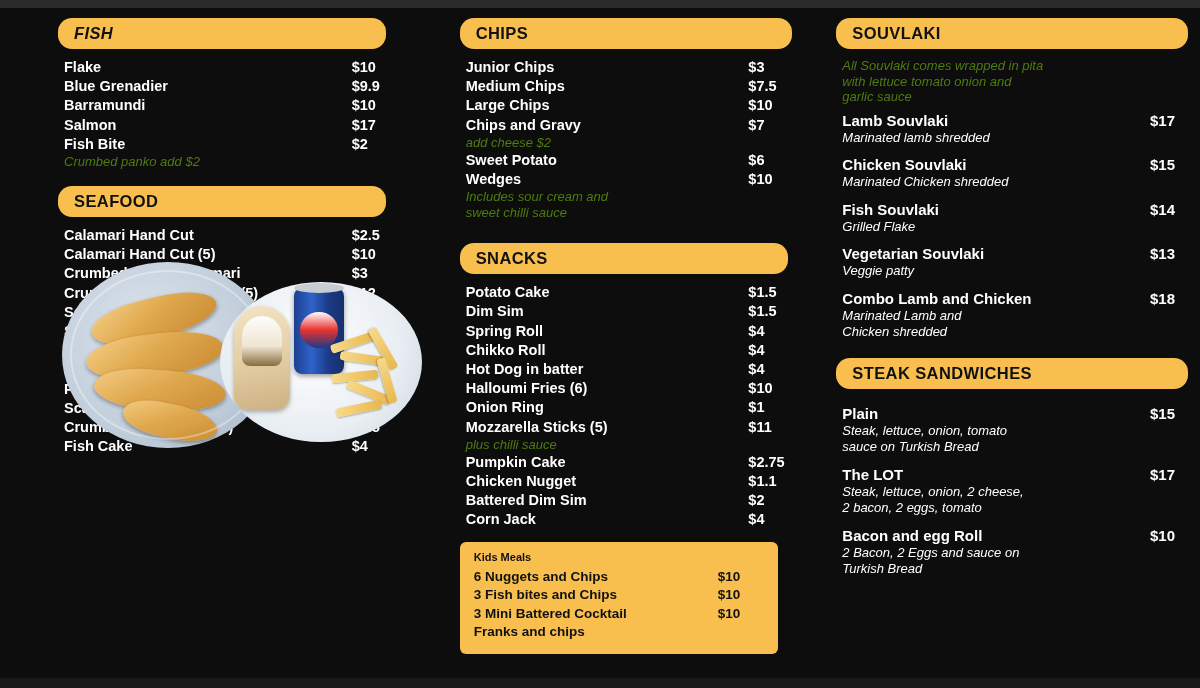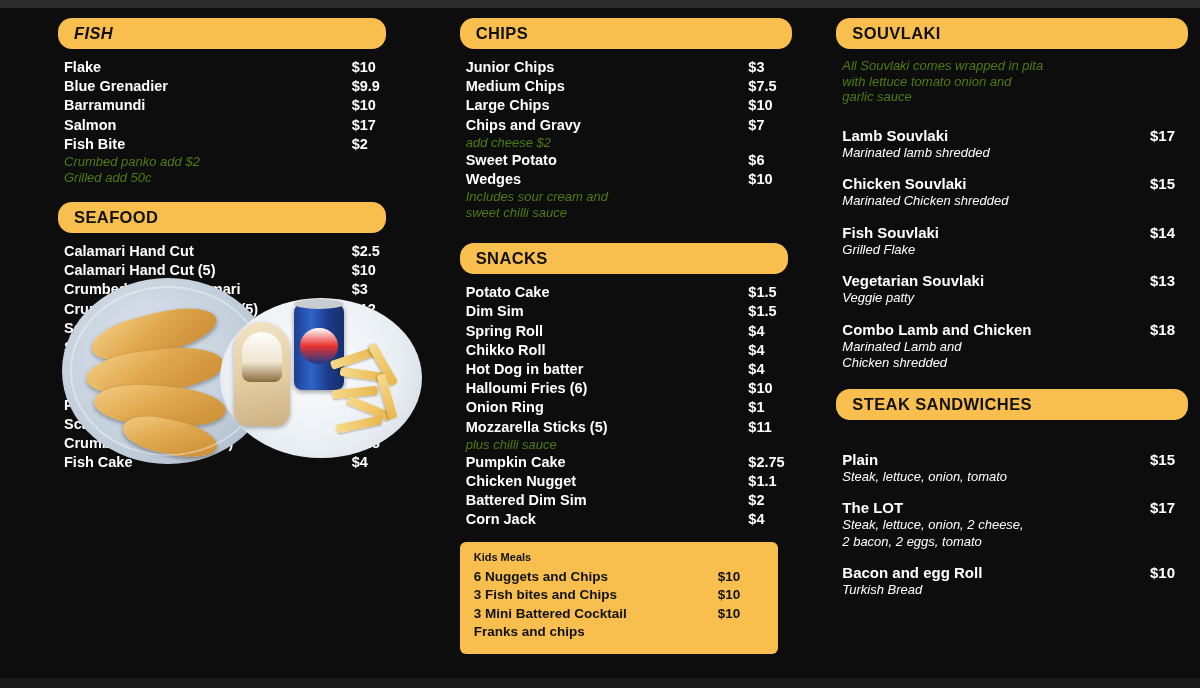--- a/index.html
+++ b/index.html
@@ -96,21 +96,20 @@
   
   .item-block {
     margin-bottom: 11px;
   }
   .item-line {
     display: flex;
     align-items: baseline;
     font-size: 15px;
     font-weight: bold;
     white-space: nowrap;
-    margin-top: 15px;
   }
   .item-line .spacer { flex: 1 1 auto; }
   .item-line .price { width: 44px; text-align: left; }
   .item-desc {
     font-size: 13px;
     font-style: italic;
     font-weight: normal;
     line-height: 15.5px;
     margin-top: 1px;
   }
@@ -280,21 +279,20 @@
           <span class="name">Salmon</span>
           <span class="spacer"></span>
           <span class="price">$17</span>
         </div>
         <div class="row">
           <span class="name">Fish Bite</span>
           <span class="spacer"></span>
           <span class="price">$2</span>
         </div>
         <div class="note">Crumbed panko add $2</div>
-        <div class="note">Grilled add 50c</div>
       </div>
 
       <div class="gap-m"></div>
 
       <div class="section-head head-seafood">SEAFOOD</div>
       <div class="rows">
         <div class="row">
           <span class="name">Calamari Hand Cut</span>
           <span class="spacer"></span>
           <span class="price">$2.5</span>
@@ -576,37 +574,39 @@
       <div class="rows">
         <div class="gap-s"></div>
 
         <div class="item-block">
           <div class="item-line">
             <span class="name">Plain</span>
             <span class="spacer"></span>
             <span class="price">$15</span>
           </div>
           <div class="item-desc">Steak, lettuce, onion, tomato</div>
+          <div class="item-desc">sauce on Turkish Bread</div>
         </div>
 
         <div class="item-block">
           <div class="item-line">
             <span class="name">The LOT</span>
             <span class="spacer"></span>
             <span class="price">$17</span>
           </div>
           <div class="item-desc">Steak, lettuce,  onion,  2 cheese,</div>
           <div class="item-desc">2 bacon, 2 eggs, tomato</div>
         </div>
 
         <div class="item-block">
           <div class="item-line">
             <span class="name">Bacon and egg Roll</span>
             <span class="spacer"></span>
             <span class="price">$10</span>
           </div>
+          <div class="item-desc">2 Bacon, 2 Eggs and sauce on</div>
           <div class="item-desc">Turkish Bread</div>
         </div>
       </div>
     </div>
 
   </div>
 </div>
 
 </body></html>

